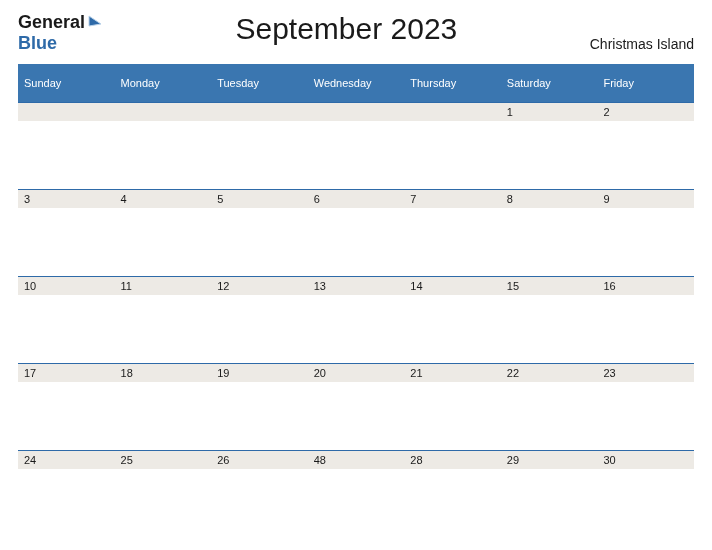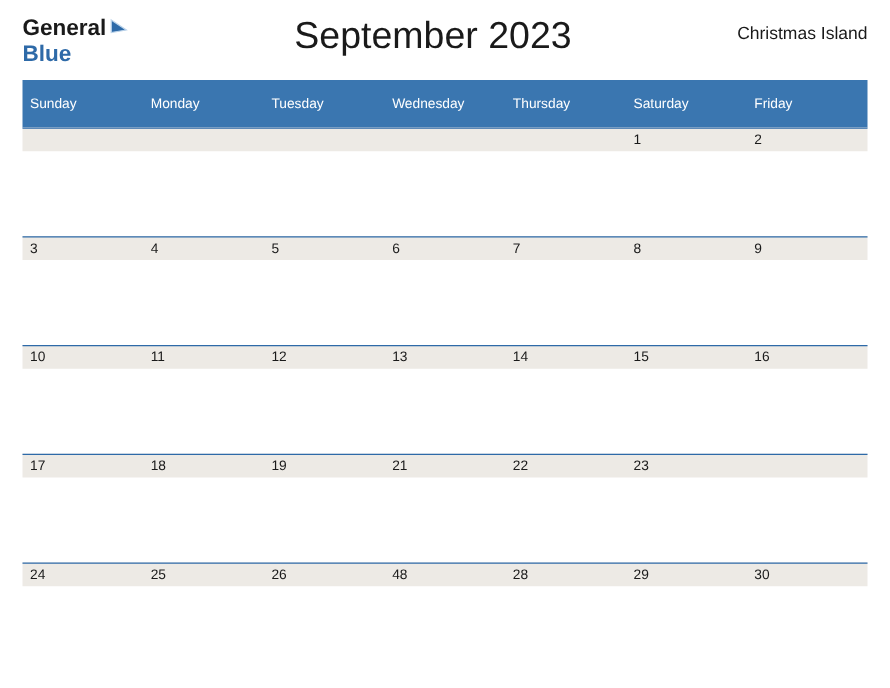--- a/index.html
+++ b/index.html
@@ -37,21 +37,21 @@
     .title {
       font-size: 30px;
       font-weight: 500;
       color: #1a1a1a;
       text-align: center;
       flex: 1;
     }
     .location {
       font-size: 14px;
       color: #1a1a1a;
-      margin-top: 6px;
+      margin-top: 24px;
     }
     .calendar {
       margin-top: 6px;
     }
     .day-headers {
       display: grid;
       grid-template-columns: repeat(7, 1fr);
       background: #3a76b0;
     }
     .day-header {
@@ -162,20 +162,21 @@
     <div class="cell"></div>
     <div class="cell"></div>
     <div class="cell"></div>
     <div class="cell"></div>
   </div>
 
   <div class="week number-row">
     <div class="day-number">17</div>
     <div class="day-number">18</div>
     <div class="day-number">19</div>
+    <div class="day-number">20</div>
     <div class="day-number">21</div>
     <div class="day-number">22</div>
     <div class="day-number">23</div>
   </div>
   <div class="week body-row">
     <div class="cell"></div>
     <div class="cell"></div>
     <div class="cell"></div>
     <div class="cell"></div>
     <div class="cell"></div>

